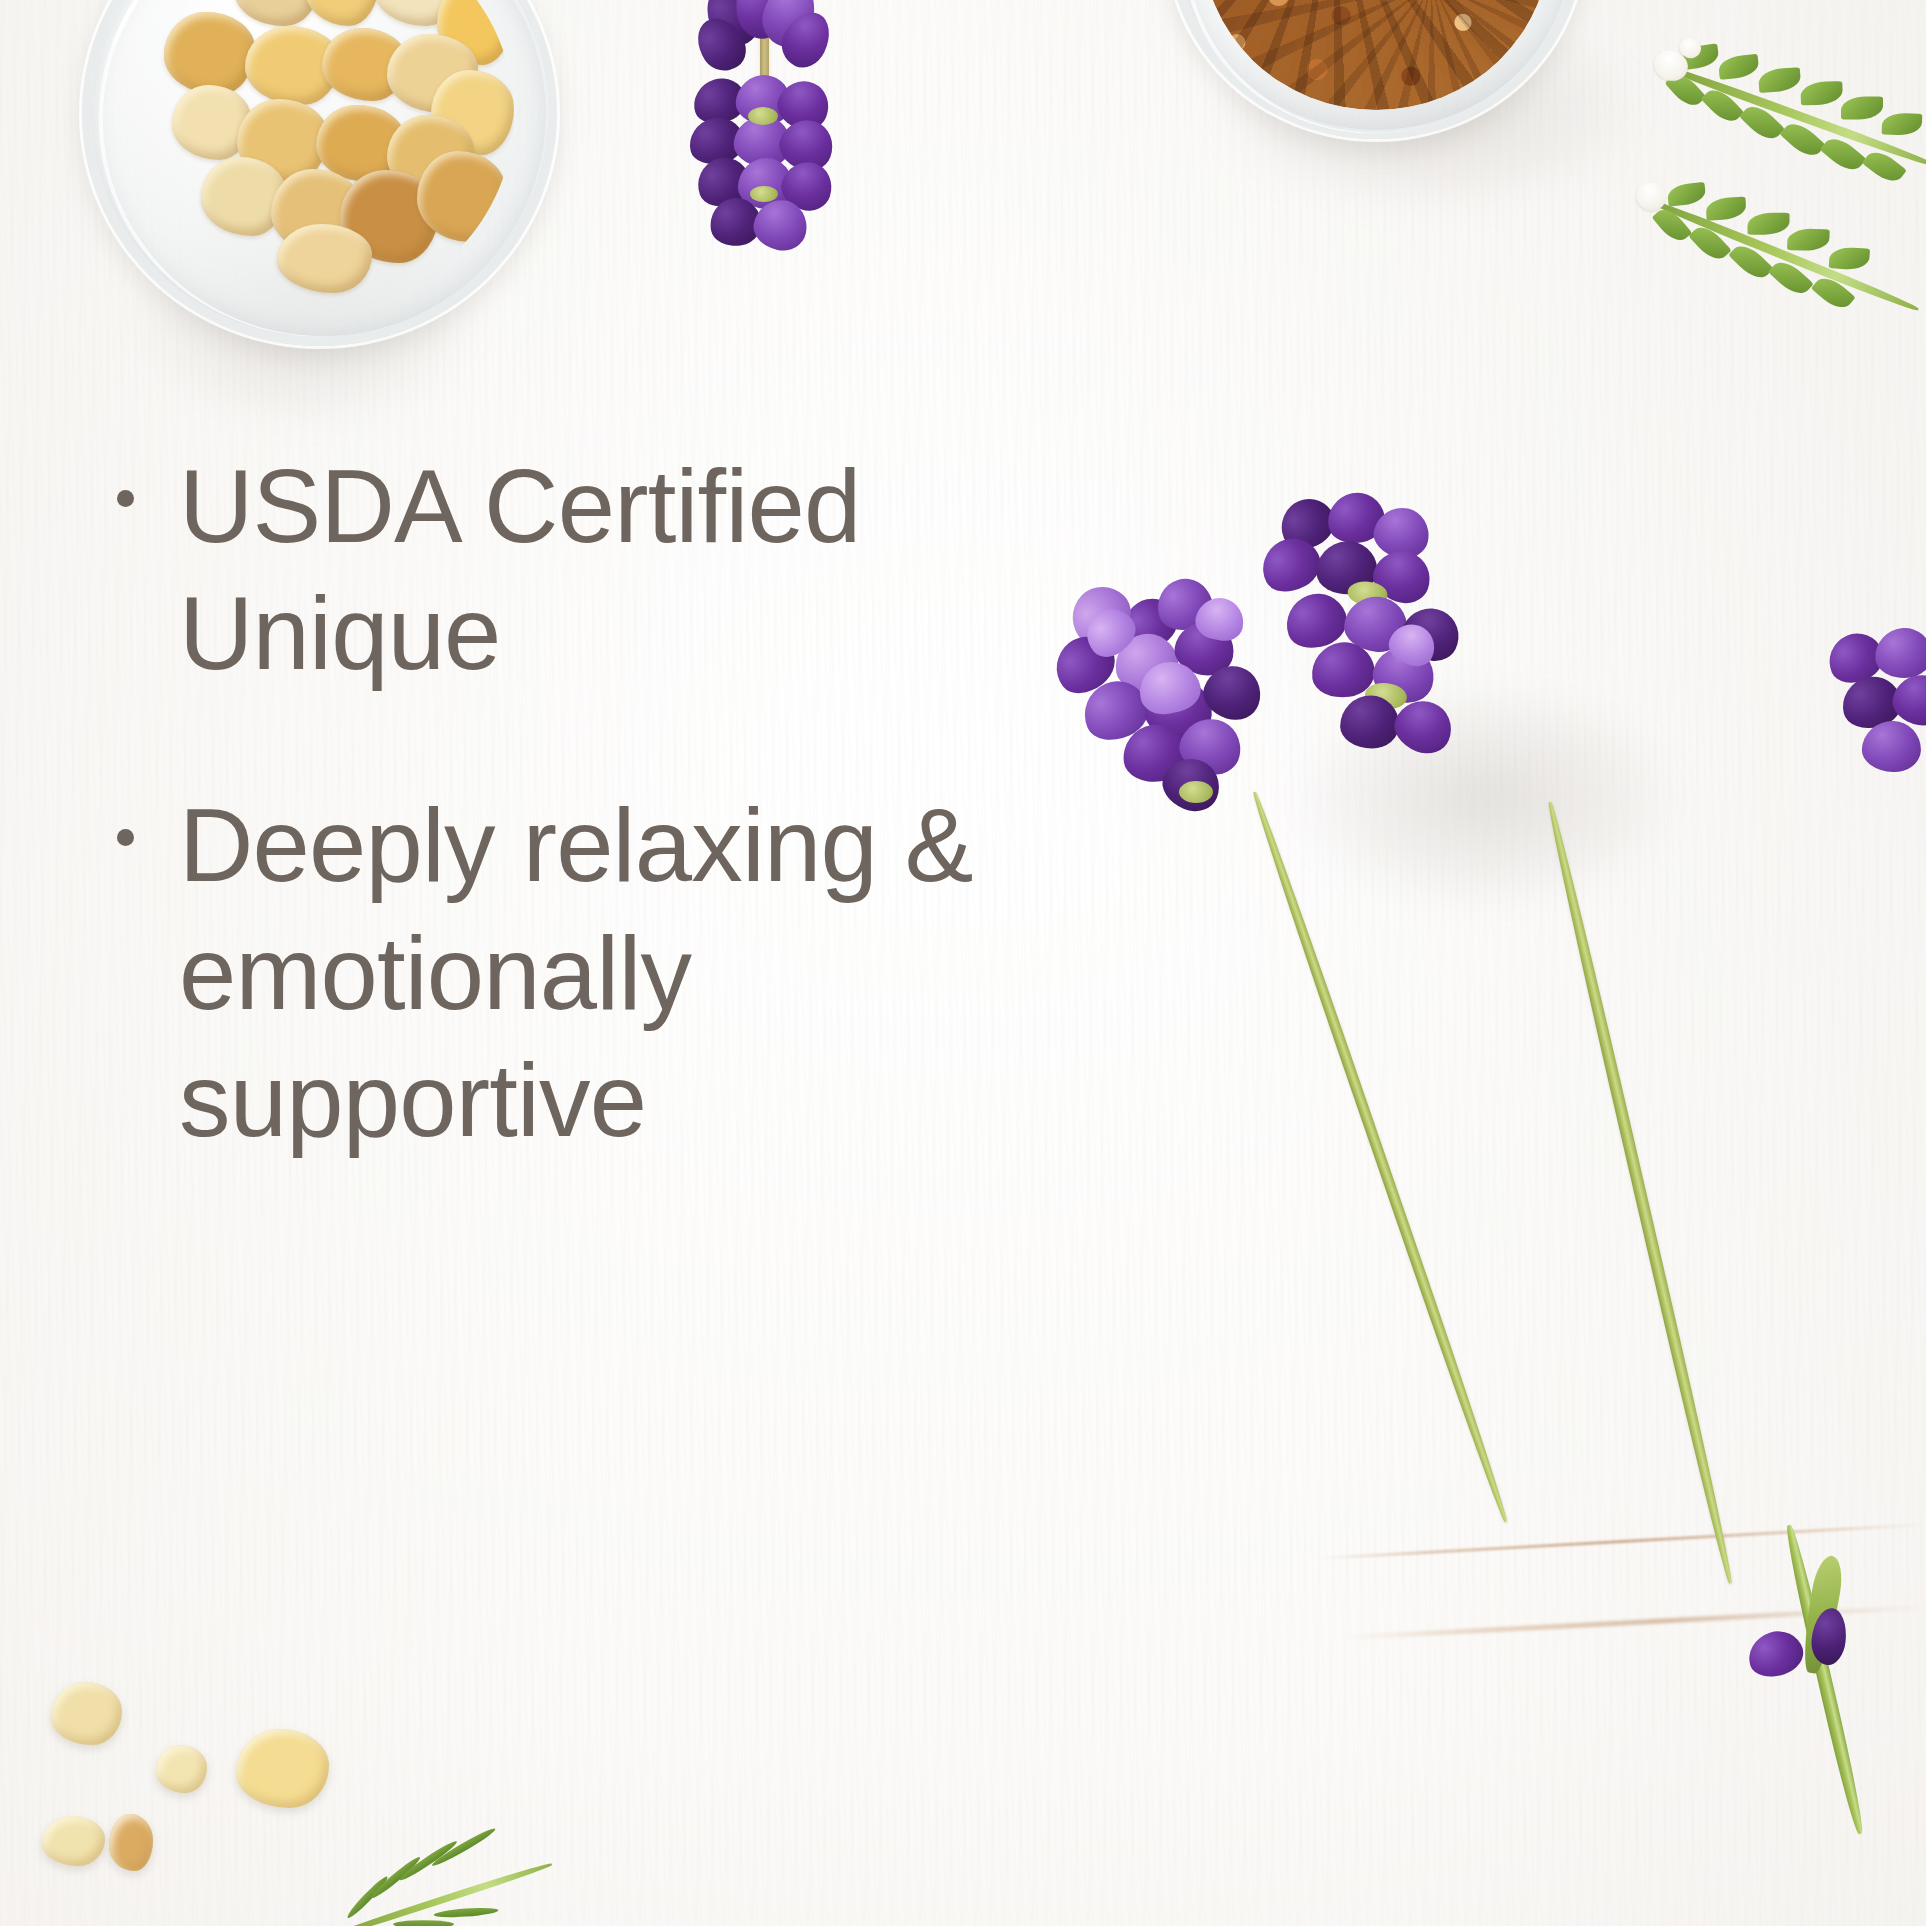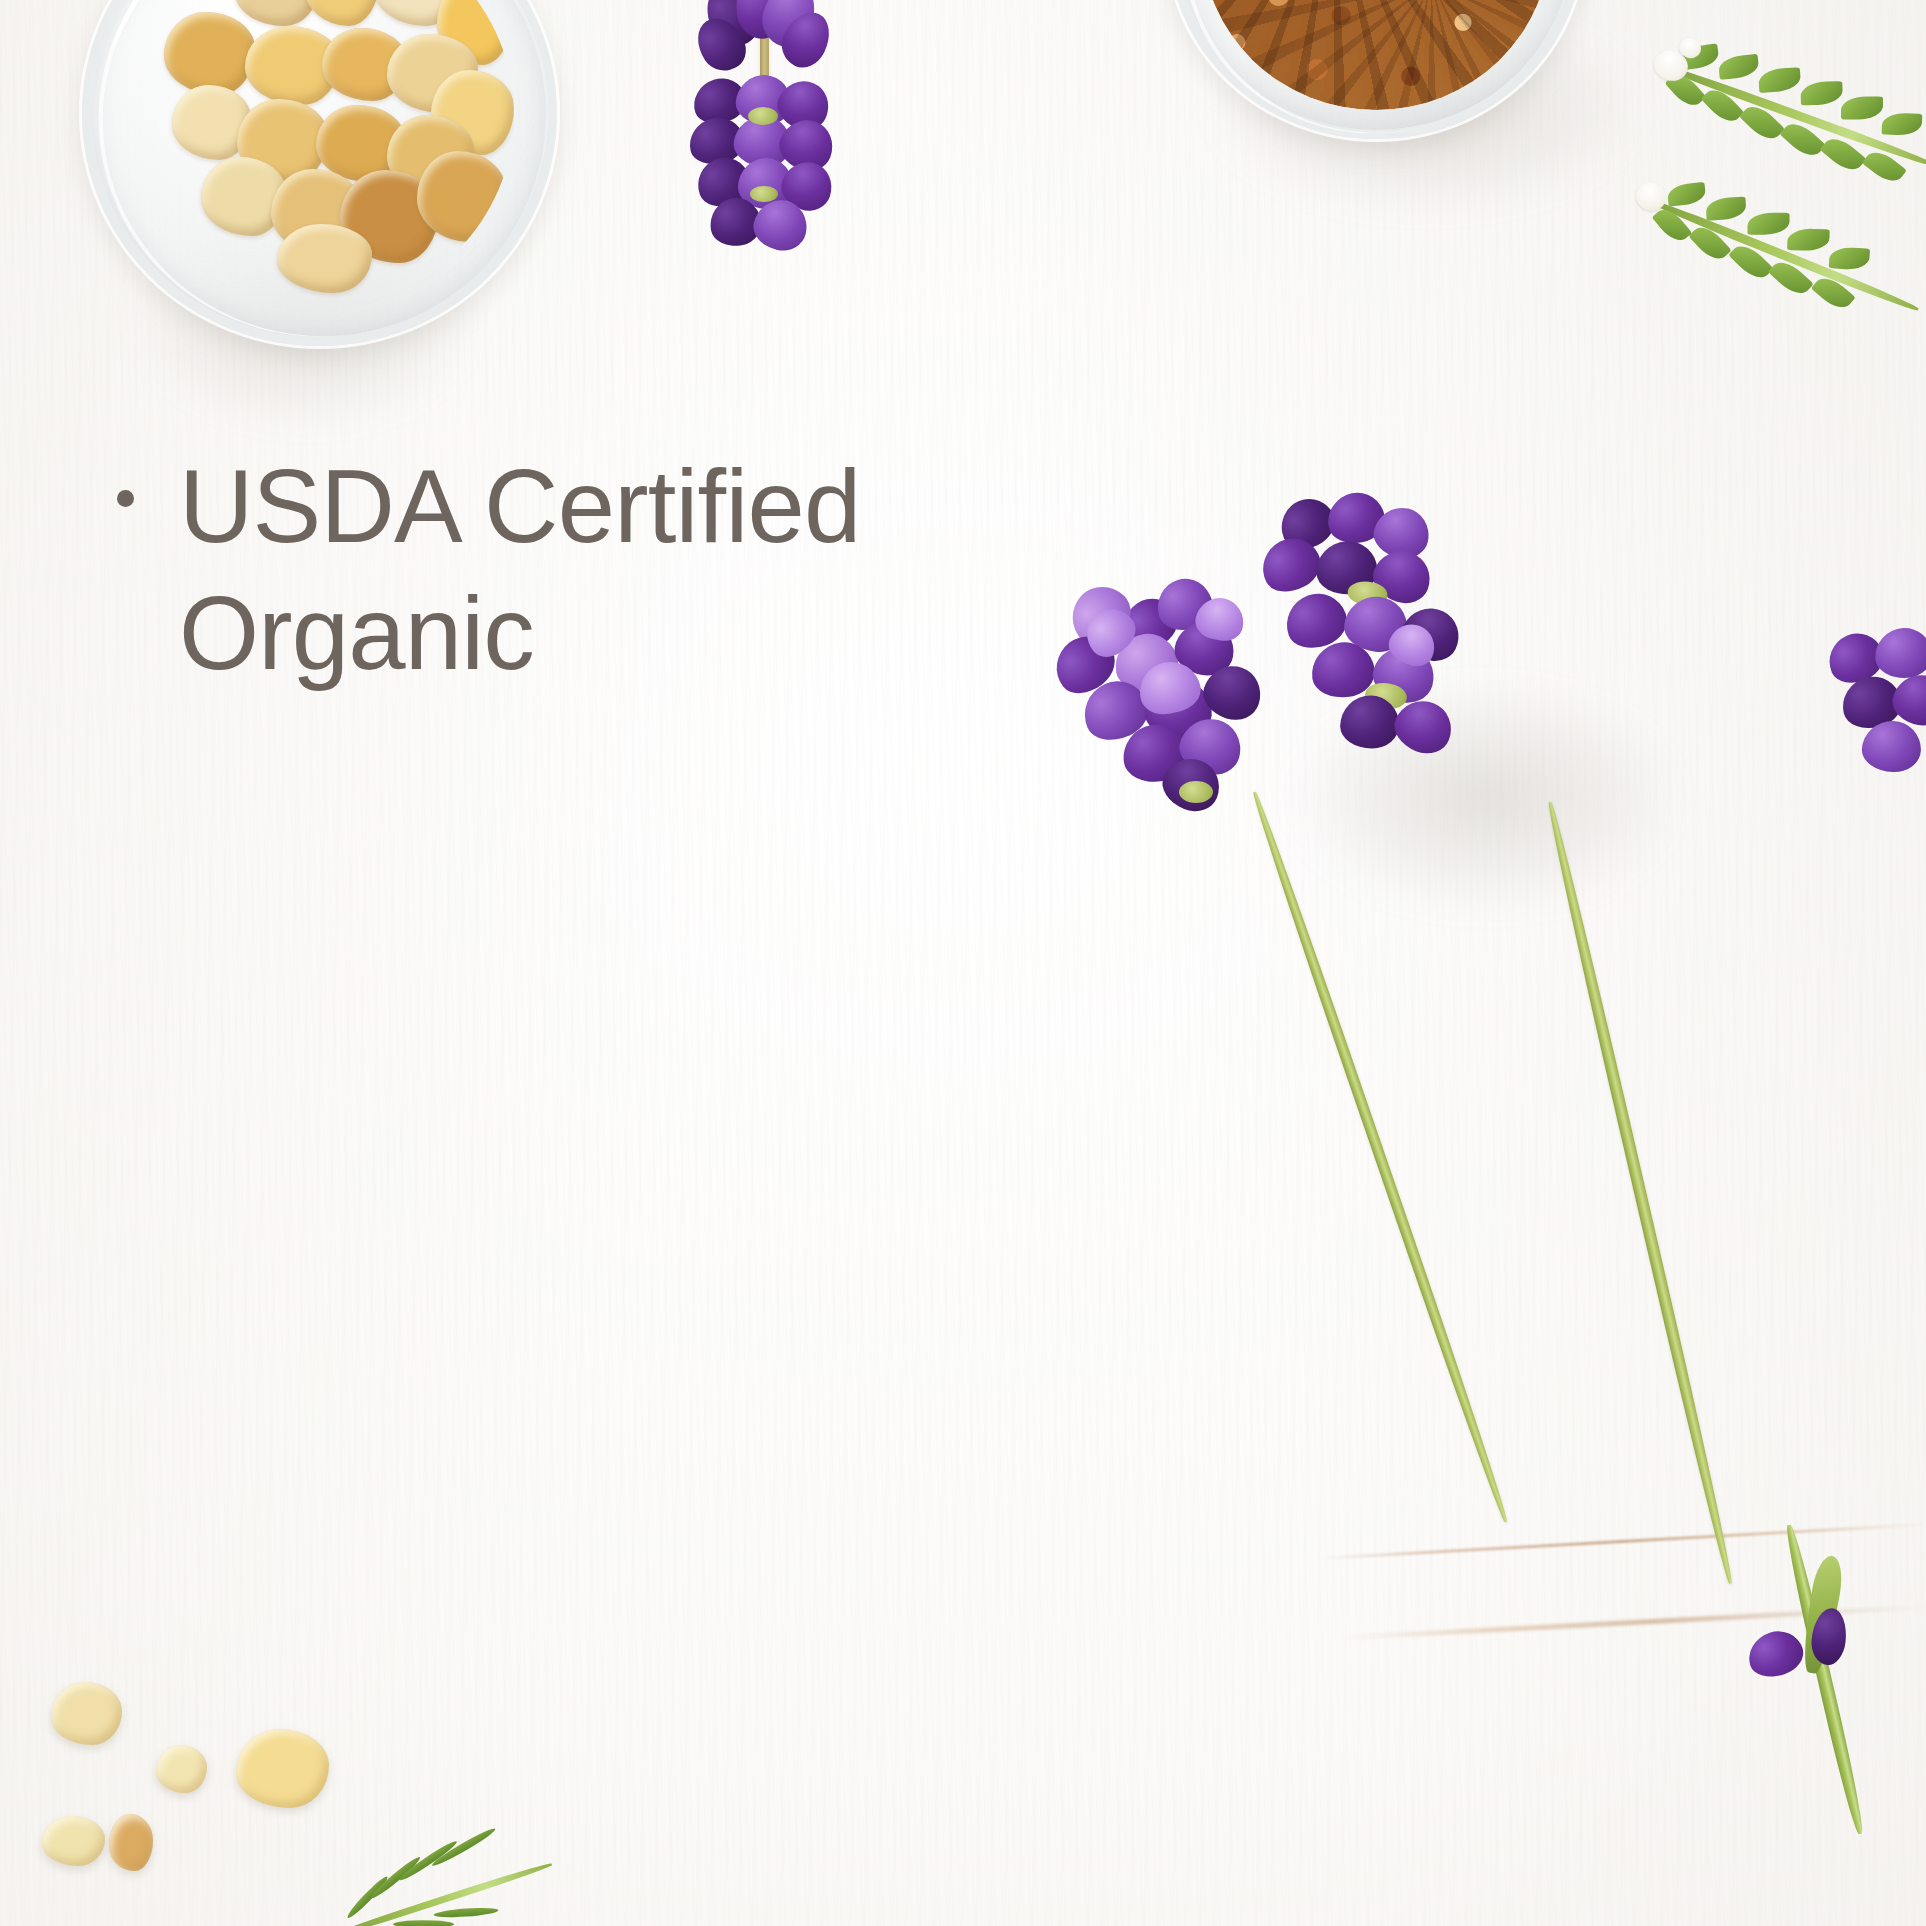--- a/index.html
+++ b/index.html
@@ -418,21 +418,27 @@
 
     <div class="rosemary-needle" style="left:57px;  top:61px; width:61px; height:8px; transform:rotate(18deg);"></div>
     <div class="rosemary-needle" style="left:99px; top:63px; width:65px; height:8px; transform:rotate(14deg);"></div>
   </div>
 
   <div id="bullet-list">
 
     <div class="bullet-row">
       <span class="bullet-dot"></span>
       <span class="bullet-text">USDA Certified
-Organic</span>
+Unique</span>
     </div>
 
 
+    <div class="bullet-row">
+      <span class="bullet-dot"></span>
+      <span class="bullet-text">Deeply relaxing &amp;
+emotionally
+supportive</span>
+    </div>
 
   </div>
 
 </div>
 
 
 </body></html>

